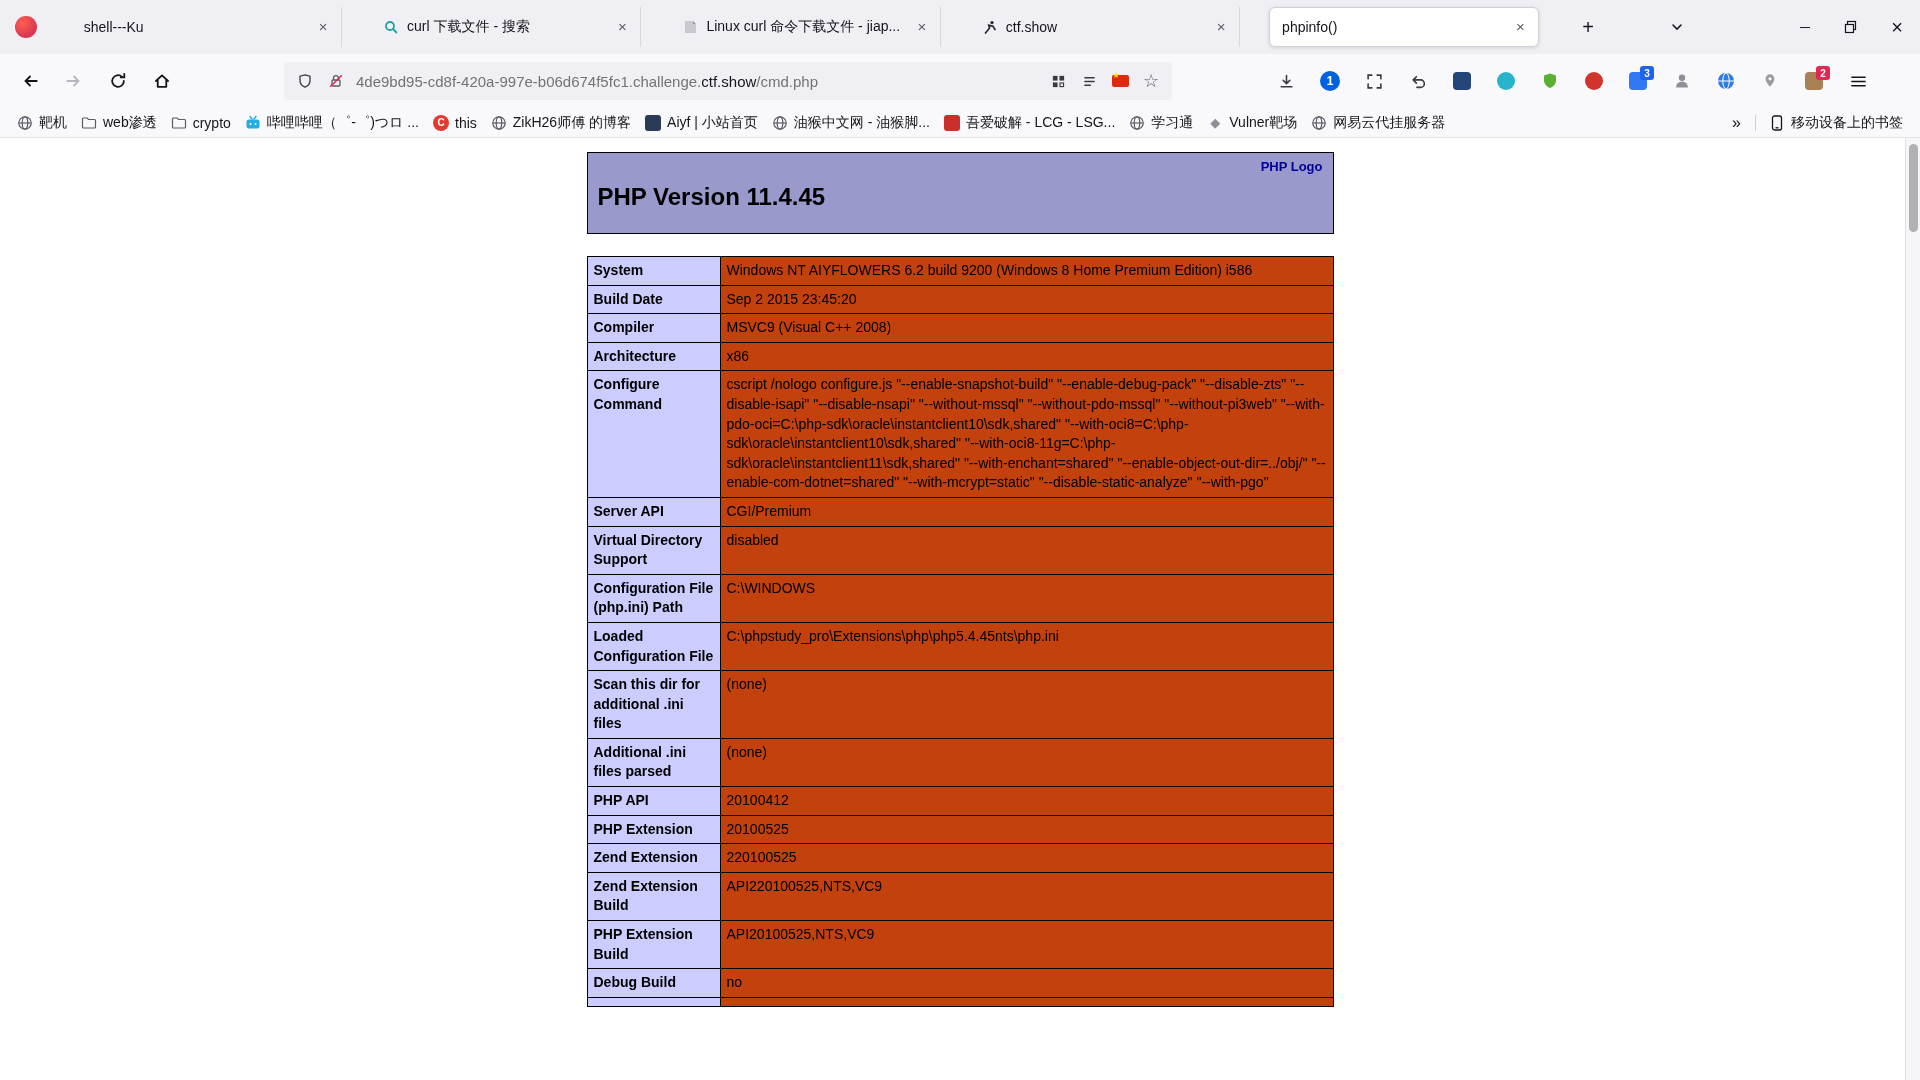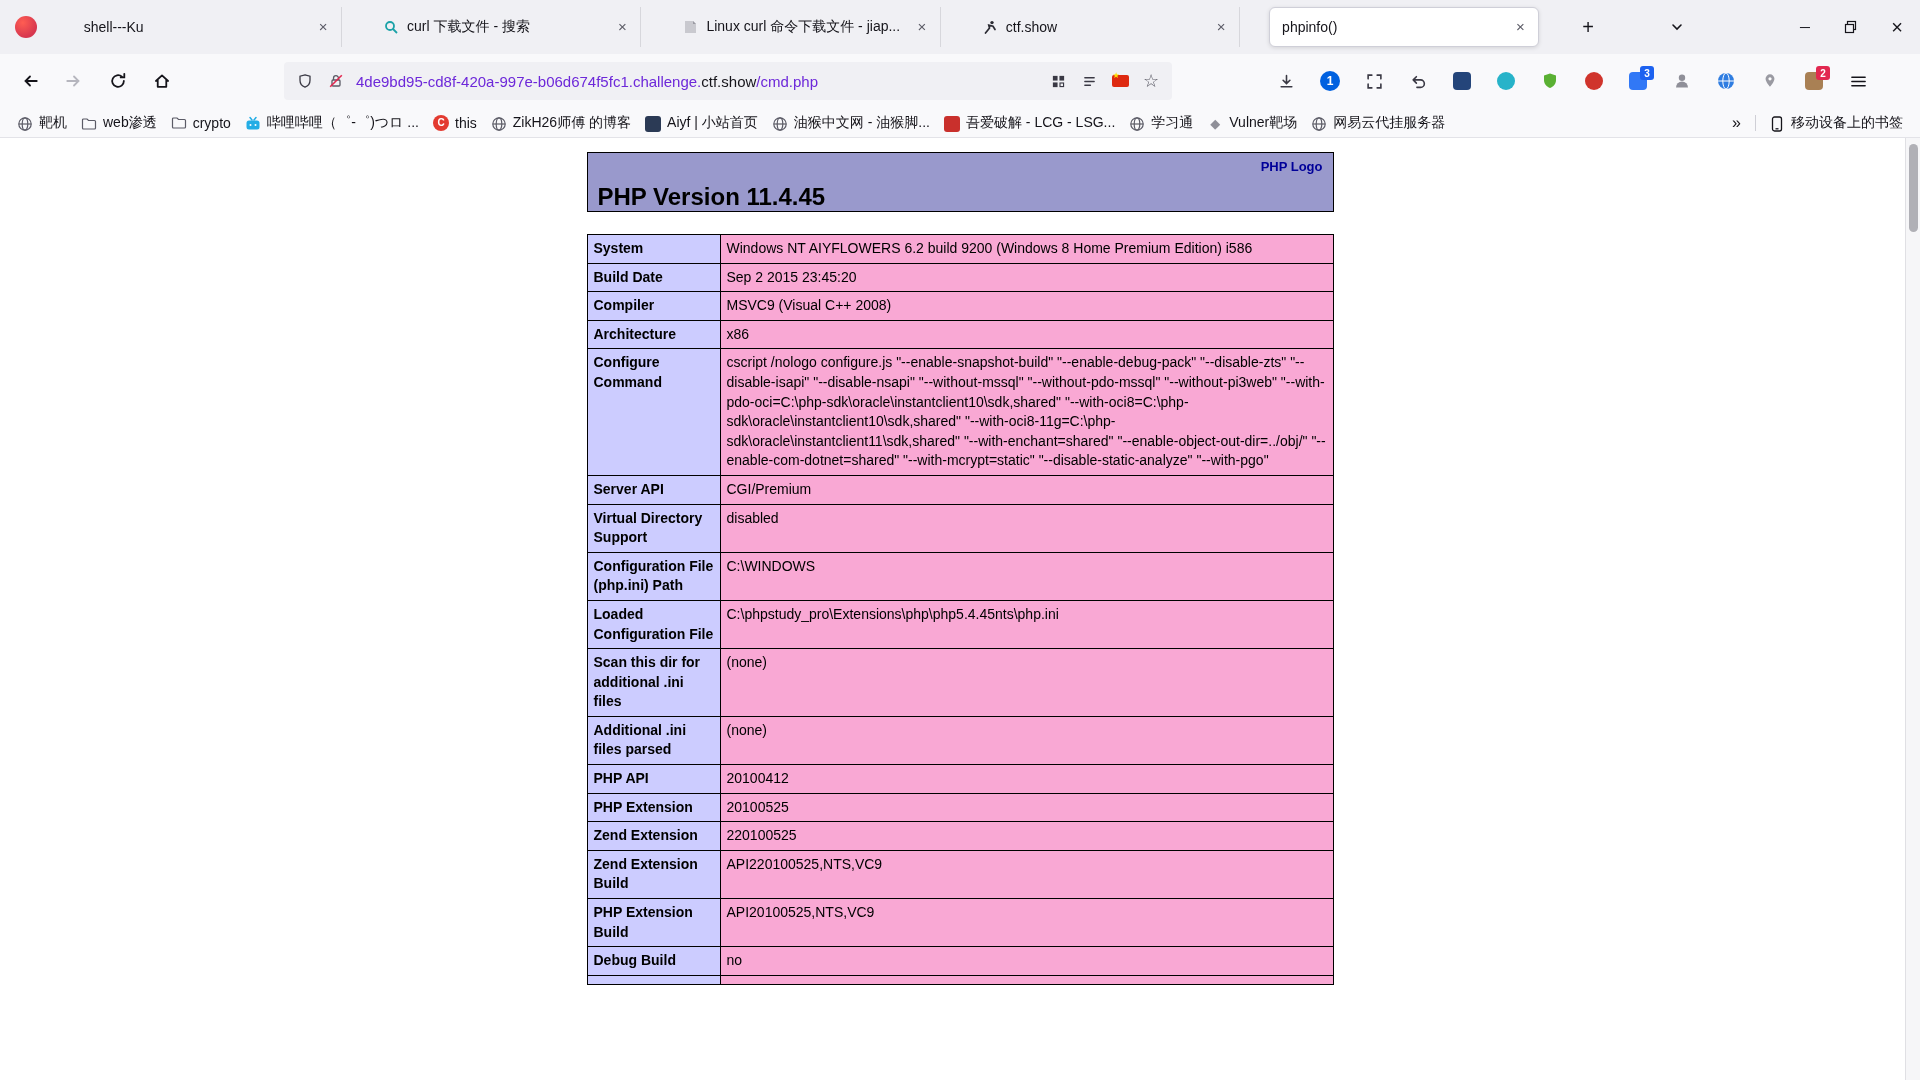--- a/index.html
+++ b/index.html
@@ -29,60 +29,60 @@
     justify-content:center; font-size:14px; color:#15141a; }
   .win-btn.close { font-size:20px; }
 
   
   .navbar { height:54px; flex:0 0 54px; background:#f9f9fb; display:flex; align-items:center; padding:0 8px 0 12px; }
   .icon-btn { width:36px; height:36px; border:none; background:transparent; display:flex; align-items:center;
     justify-content:center; border-radius:4px; flex:0 0 36px; margin-right:8px; }
   .urlbar { flex:0 0 888px; height:38px; background:#f0f0f4; border-radius:4px; display:flex; align-items:center;
     padding:0 10px; gap:9px; margin-left:96px; margin-right:96px; }
   .url-text { flex:1; font-size:15px; white-space:nowrap; overflow:hidden; }
-  .url-dim { color:#6d28d9; }
+  .url-dim { color:#737373; }
   .url-domain { color:#15141a; }
   .urlbar .mini { width:22px; flex:0 0 22px; display:flex; align-items:center; justify-content:center; border:none; background:transparent; padding:0; }
   .star-glyph { font-size:18px; color:#5b5b66; }
   .flag-ico { width:17px; height:12px; background:#de2910; border-radius:2px; position:relative; display:inline-block; }
   .flag-ico i { position:absolute; left:1px; top:-4px; color:#ffde00; font-size:8px; font-style:normal; }
   .circ-badge { width:20px; height:20px; border-radius:50%; background:#0061e0; color:#fff; font-size:12px;
     font-weight:bold; display:flex; align-items:center; justify-content:center; }
   .ext-square { width:18px; height:18px; border-radius:4px; display:block; }
   .ext-circle { width:18px; height:18px; border-radius:50%; display:block; }
   .badge-wrap { position:relative; }
   .mini-badge { position:absolute; top:-6px; right:-7px; min-width:14px; height:14px; border-radius:3px;
     color:#fff; font-size:10px; font-weight:bold; display:flex; align-items:center; justify-content:center; padding:0 2px; }
   .mini-badge.blue { background:#1d62f0; }
   .mini-badge.red { background:#e22850; }
 
   
   .bookmarksbar { height:30px; flex:0 0 30px; background:#f9f9fb; border-bottom:1px solid #e3e3e8; display:flex;
     align-items:center; padding:0 10px; font-size:14px; }
-  .bm { display:flex; align-items:flex-end; gap:6px; padding:3px 7px; border-radius:4px; white-space:nowrap; }
+  .bm { display:flex; align-items:center; gap:6px; padding:3px 7px; border-radius:4px; white-space:nowrap; }
   .bm-ico { width:16px; height:16px; flex:0 0 16px; display:flex; align-items:center; justify-content:center;
     font-size:10px; font-weight:bold; color:#fff; border-radius:3px; }
   .bm-ico.csdn { background:#e33a30; border-radius:8px; }
   .bm-ico.pj { background:#c9302c; }
   .bm-ico.site { background:#2b3a55; }
   .bm-ico.gem { color:#8f8f98; font-size:13px; background:transparent; }
   .bm-overflow { margin-left:auto; font-size:16px; color:#15141a; padding:0 8px; background:transparent; border:none; }
   .bm-sep { width:1px; height:16px; background:#cfcfd6; margin:0 6px; }
 
   
   .content { flex:1; background:#fff; position:relative; overflow:hidden; }
   .php-wrap { width:747px; margin:14px auto 0; }
-  .php-header { background:#9999cc; border:1px solid #000; position:relative; padding:8px 10px 0; }
+  .php-header { background:#9999cc; border:1px solid #000; position:relative; padding:8px 10px 22px; }
   .php-logo { position:absolute; top:6px; right:10px; color:#000099; font-weight:bold; font-size:13px; text-decoration:none; }
   .php-header h1 { margin:22px 0 0; font-size:24px; font-weight:bold; color:#000; }
   table.php { border-collapse:collapse; width:747px; margin-top:22px; table-layout:fixed; }
   table.php td { border:1px solid #000; padding:4px 6px; font-size:14px; line-height:1.4; vertical-align:top;
     word-wrap:break-word; color:#000;margin-left:24px; }
   td.e { background:#ccccff; font-weight:bold; width:133px; }
-  td.v { background:#f9a8d4; }
+  td.v { background:#c2410c; }
 
   .scrollbar { position:absolute; top:0; right:0; width:15px; height:100%; background:#f6f6f8; border-left:1px solid #e0e0e4; }
   .scroll-thumb { position:absolute; top:6px; left:3px; width:9px; height:88px; background:#b0b0b6; border-radius:5px; }
 
   svg { display:block; }
 </style>
 </head>
 <body>
 
 <div class="browser">

